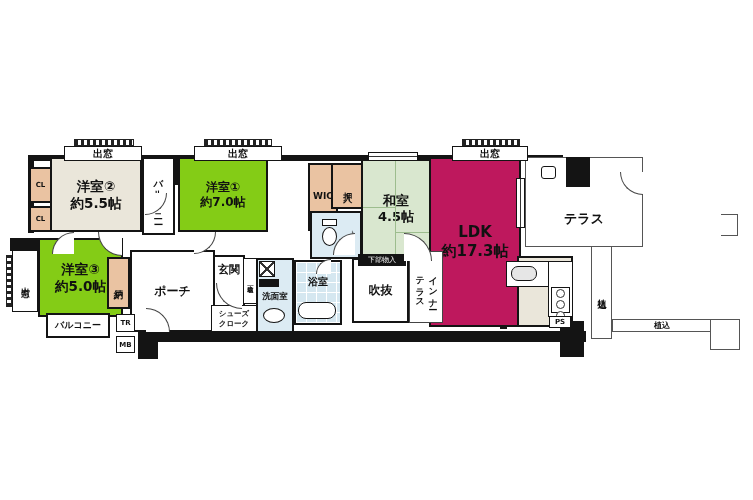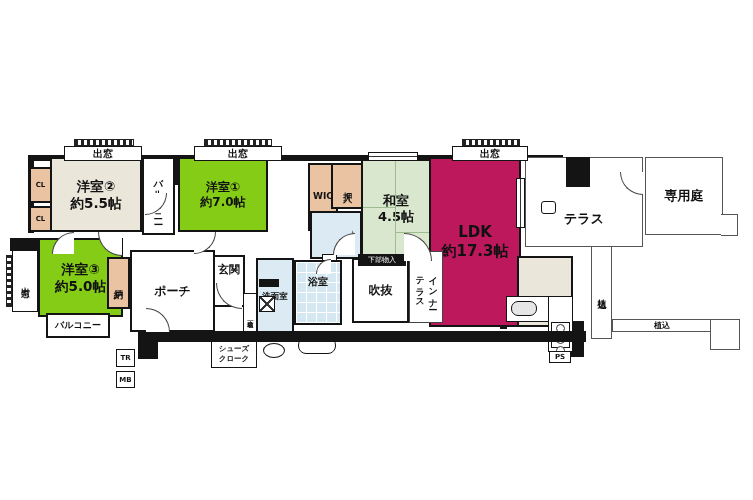--- a/index.html
+++ b/index.html
@@ -18,21 +18,21 @@
   .winline-v{background:linear-gradient(to right,#fff 42%,#333 42%,#333 58%,#fff 58%);}
   .hatch{position:absolute;box-sizing:border-box;border:1px solid #222;
          background:repeating-linear-gradient(90deg,#222 0 3px,#fff 3px 6px);}
   .hatch-v{position:absolute;box-sizing:border-box;border:1px solid #222;
          background:repeating-linear-gradient(0deg,#222 0 3px,#fff 3px 6px);}
   .vtext{writing-mode:vertical-rl;text-orientation:upright;letter-spacing:1px;}
   .arc{position:absolute;box-sizing:border-box;background:#fff;}
   .lbl{position:absolute;box-sizing:border-box;display:flex;align-items:center;
        justify-content:center;text-align:center;white-space:pre-line;font-weight:400;}
   .box{position:absolute;box-sizing:border-box;background:#fff;border:1px solid #141414;
-       display:flex;align-items:center;justify-content:center;font-weight:600;margin-top:35px;}
+       display:flex;align-items:center;justify-content:center;font-weight:600;}
   .tatami-line{position:absolute;background:#9dbd8e;}
   .grid-bath{background-color:#d5e7f0;
      background-image:linear-gradient(#fff 1px,transparent 1px),
                       linear-gradient(90deg,#fff 1px,transparent 1px);
      background-size:10px 10px;}
   .burner{width:7px;height:7px;border:1px solid #333;border-radius:50%;background:#fff;margin:1px;}
   .xmark{background:
      linear-gradient(45deg,transparent 46%,#333 46%,#333 54%,transparent 54%),
      linear-gradient(-45deg,transparent 46%,#333 46%,#333 54%,transparent 54%),#fff;}
 </style>
@@ -91,21 +91,20 @@
   <div class="box" style="left:549px;top:316px;width:22px;height:12px;font-size:7px;">
       <span>PS</span>
     </div>
 
   <div class="win winline-v" style="left:516px;top:178px;width:9px;height:50px;"></div>
 
   <div class="open" style="left:525px;top:157px;width:118px;height:90px;align-items:flex-end;padding-bottom:18px;font-size:13px;"><span>テラス</span></div>
   <div class="box" style="left:541px;top:166px;width:15px;height:13px;border-radius:3px;"></div>
   <div class="wall" style="left:566px;top:157px;width:24px;height:30px;"></div>
 
-  <div class="open" style="left:645px;top:157px;width:78px;height:78px;font-size:13px;"><span>専用庭</span></div>
   <div class="open" style="left:721px;top:214px;width:17px;height:22px;border-left:none;"></div>
 
 
   <div class="open" style="left:591px;top:246px;width:21px;height:93px;font-size:9px;"><span class="vtext">植込</span></div>
   <div class="open" style="left:612px;top:319px;width:100px;height:13px;font-size:8px;"><span>植込</span></div>
   <div class="open" style="left:710px;top:319px;width:30px;height:31px;"></div>
 
   <div class="hatch" style="left:74px;top:139px;width:60px;height:7px;"></div>
   <div class="win" style="left:64px;top:146px;width:78px;height:15px;font-size:10px;">
       <span>出窓</span>

